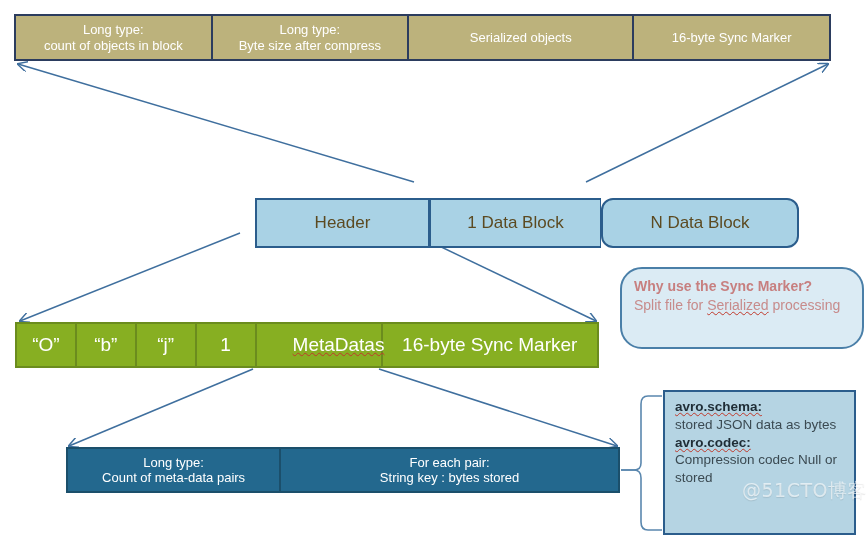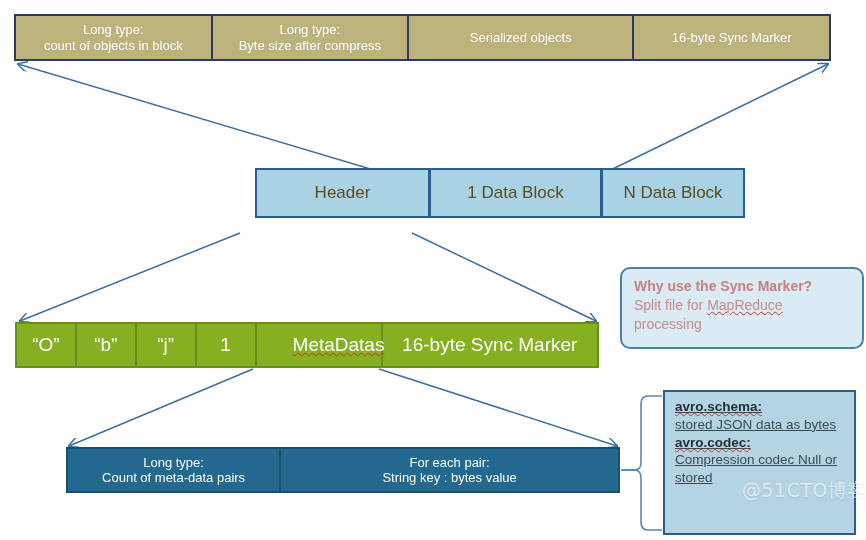--- a/index.html
+++ b/index.html
@@ -30,31 +30,31 @@
     color:#ffffff;font-size:13px;border-right:2px solid #2b3c5e;
     padding:2px 4px;
   }
   .bar-datablock .cell:last-child{border-right:none;}
   .c-db-0{width:204px;}
   .c-db-1{width:204px;}
   .c-db-2{width:234px;}
   .c-db-3{width:202px;}
 
   
-  .bar-file{left:239px;top:168px;width:626px;height:50px;padding-left:16px;}
+  .bar-file{left:239px;top:198px;width:626px;height:50px;padding-left:16px;}
   .bar-file{width:626px;}
   .bar-file .cell{
     background:#a9d2e5;border:2px solid #2b5d8c;border-right-width:1px;
     color:#5c4a21;font-size:17px;
   }
   .bar-file .cell:first-child{border-right-width:1px;}
   .bar-file .cell:last-child{border-right-width:2px;}
   .c-f-0{width:174px;}
   .c-f-1{width:172px;}
-  .c-f-2{width:144px;}
+  .c-f-2{width:198px;border-radius:12px;}
 
   
   .bar-header{left:15px;top:322px;width:584px;height:46px;
     border:2px solid #6b8c1e;background:#87af22;}
   .bar-header .cell{
     color:#ffffff;font-size:19px;border-right:2px solid #6b8c1e;
   }
   .bar-header .cell:last-child{border-right:none;}
   .c-h-0{width:60px;}
   .c-h-1{width:60px;}
@@ -76,33 +76,33 @@
     color:#ffffff;font-size:13px;border-right:2px solid #1b4f6b;
     padding:2px 4px;
   }
   .bar-meta .cell:last-child{border-right:none;}
   .c-m-0{width:217px;}
   .c-m-1{width:343px;}
 
   
   .callout-sync{
     position:absolute;left:620px;top:267px;width:244px;height:82px;
-    background:#dbebf4;border:2px solid #4a7fa8;border-radius:10px;
+    background:#dbebf4;border:2px solid #4a7fa8;border-radius:22px;
     box-sizing:border-box;padding:8px 12px;z-index:2;
     color:#c78b8b;font-size:14px;line-height:1.35;
   }
   .callout-sync .q{font-weight:bold;color:#c77f7f;display:block;}
   .callout-sync .a{display:block;}
 
   
   .callout-avro{
     position:absolute;left:663px;top:390px;width:193px;height:145px;
     background:#b5d4e3;border:2px solid #2b5d8c;
     box-sizing:border-box;padding:6px 10px;z-index:2;
-    color:#3b4a52;font-size:13.5px;line-height:1.32;text-decoration:underline;
+    color:#3b4a52;font-size:13.5px;line-height:1.32;
   }
   .callout-avro .k{
     font-weight:bold;color:#1f2d36;
     text-decoration:underline;text-decoration-color:#c0392b;
     text-decoration-style:wavy;text-decoration-thickness:1px;
   }
   .callout-avro .v{display:block;}
 
   
   .watermark{
@@ -195,28 +195,28 @@
   <div class="bar bar-meta">
     <div class="cell c-m-0">
       <span>
         <span>Long type:</span><br>
         <span>Count of meta-data pairs</span>
       </span>
     </div>
     <div class="cell c-m-1">
       <span>
         <span>For each pair:</span><br>
-        <span>String key :  bytes value</span>
+        <span>String key :  bytes stored</span>
       </span>
     </div>
   </div>
 
   <div class="callout-sync">
     <span class="q">Why use the Sync Marker?</span>
-    <span class="a"><span>Split file for </span><span class="squiggle">MapReduce</span><span> processing</span></span>
+    <span class="a"><span>Split file for </span><span class="squiggle">Serialized</span><span> processing</span></span>
   </div>
 
   <div class="callout-avro">
     <span class="k">avro.schema:</span>
     <span class="v">stored JSON data as bytes</span>
     <span class="k">avro.codec:</span>
     <span class="v">Compression codec Null or stored</span>
   </div>
 
   <div class="watermark">@51CTO博客</div>

